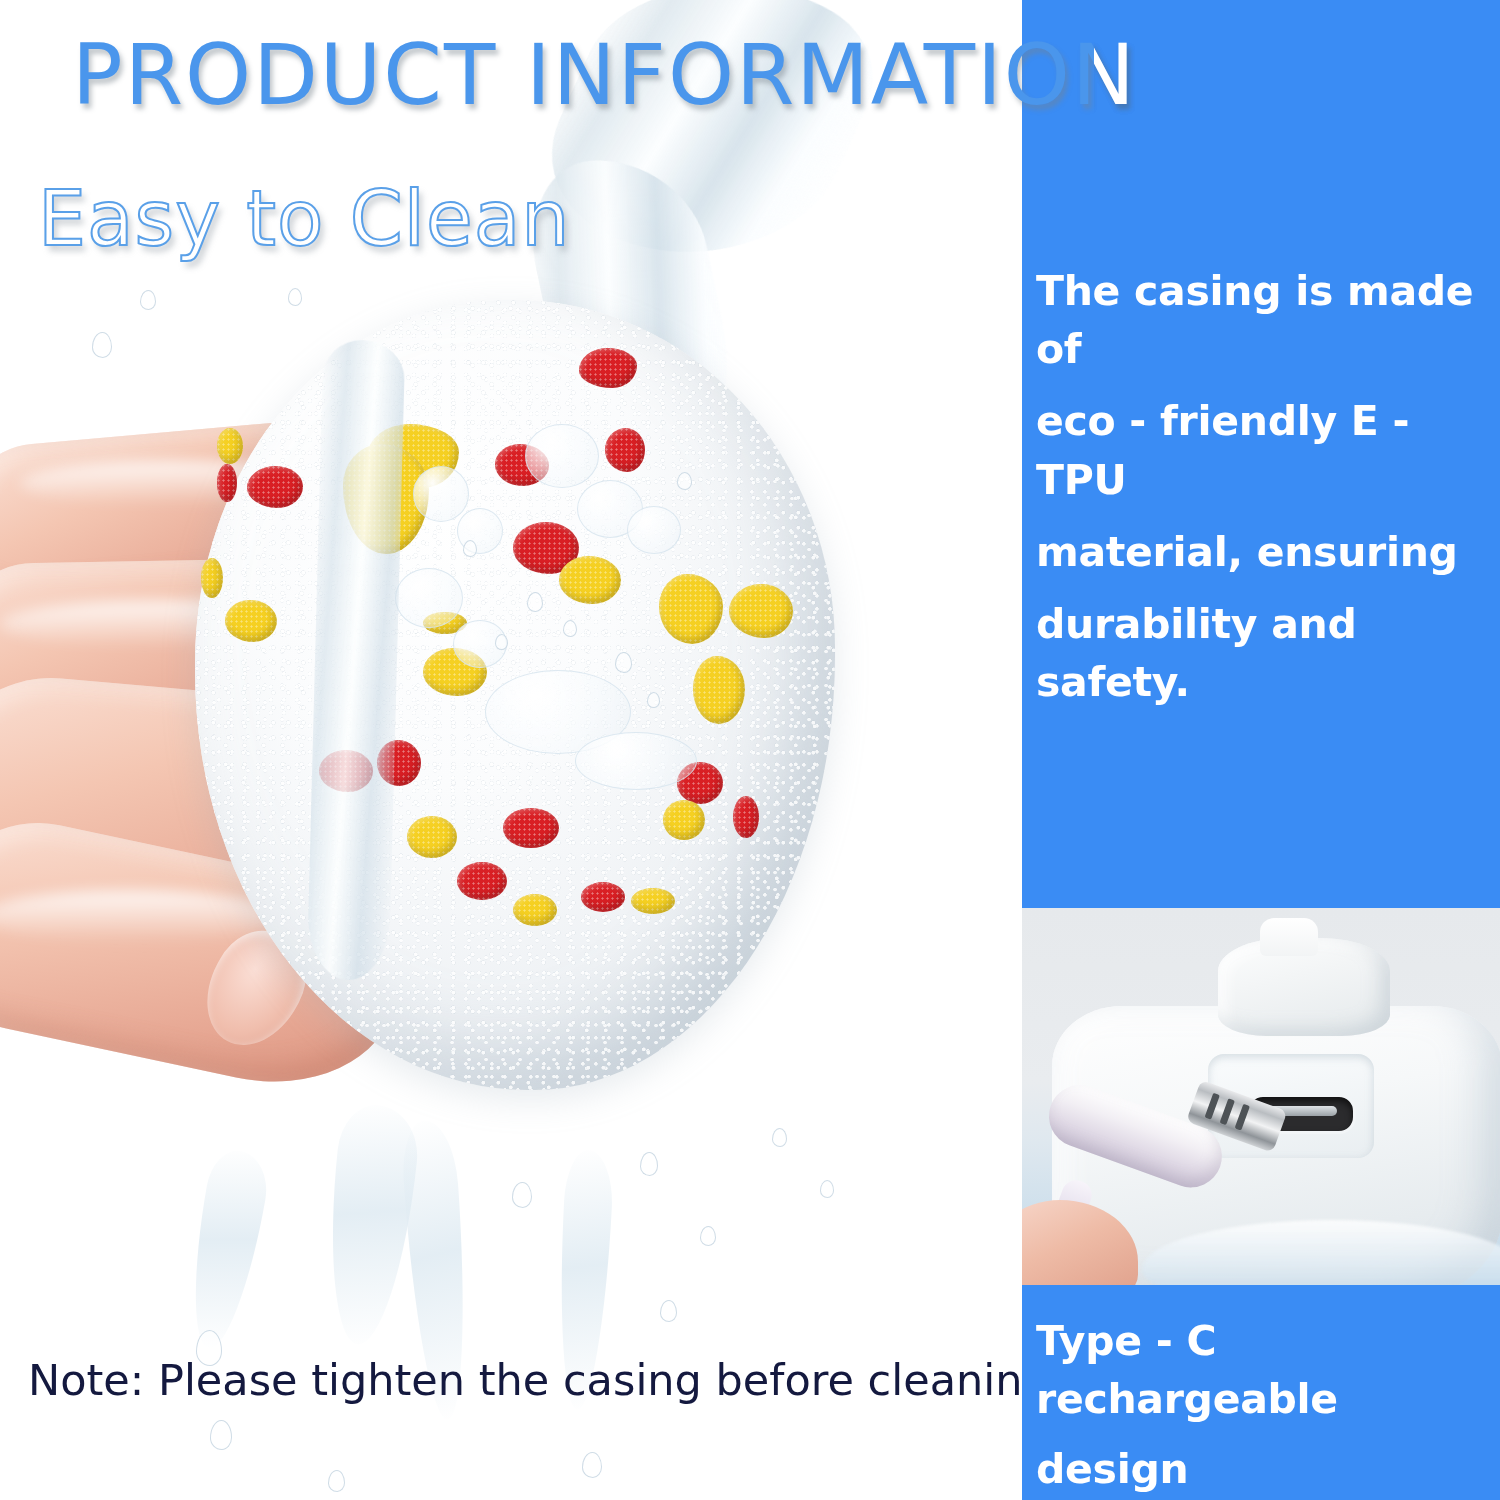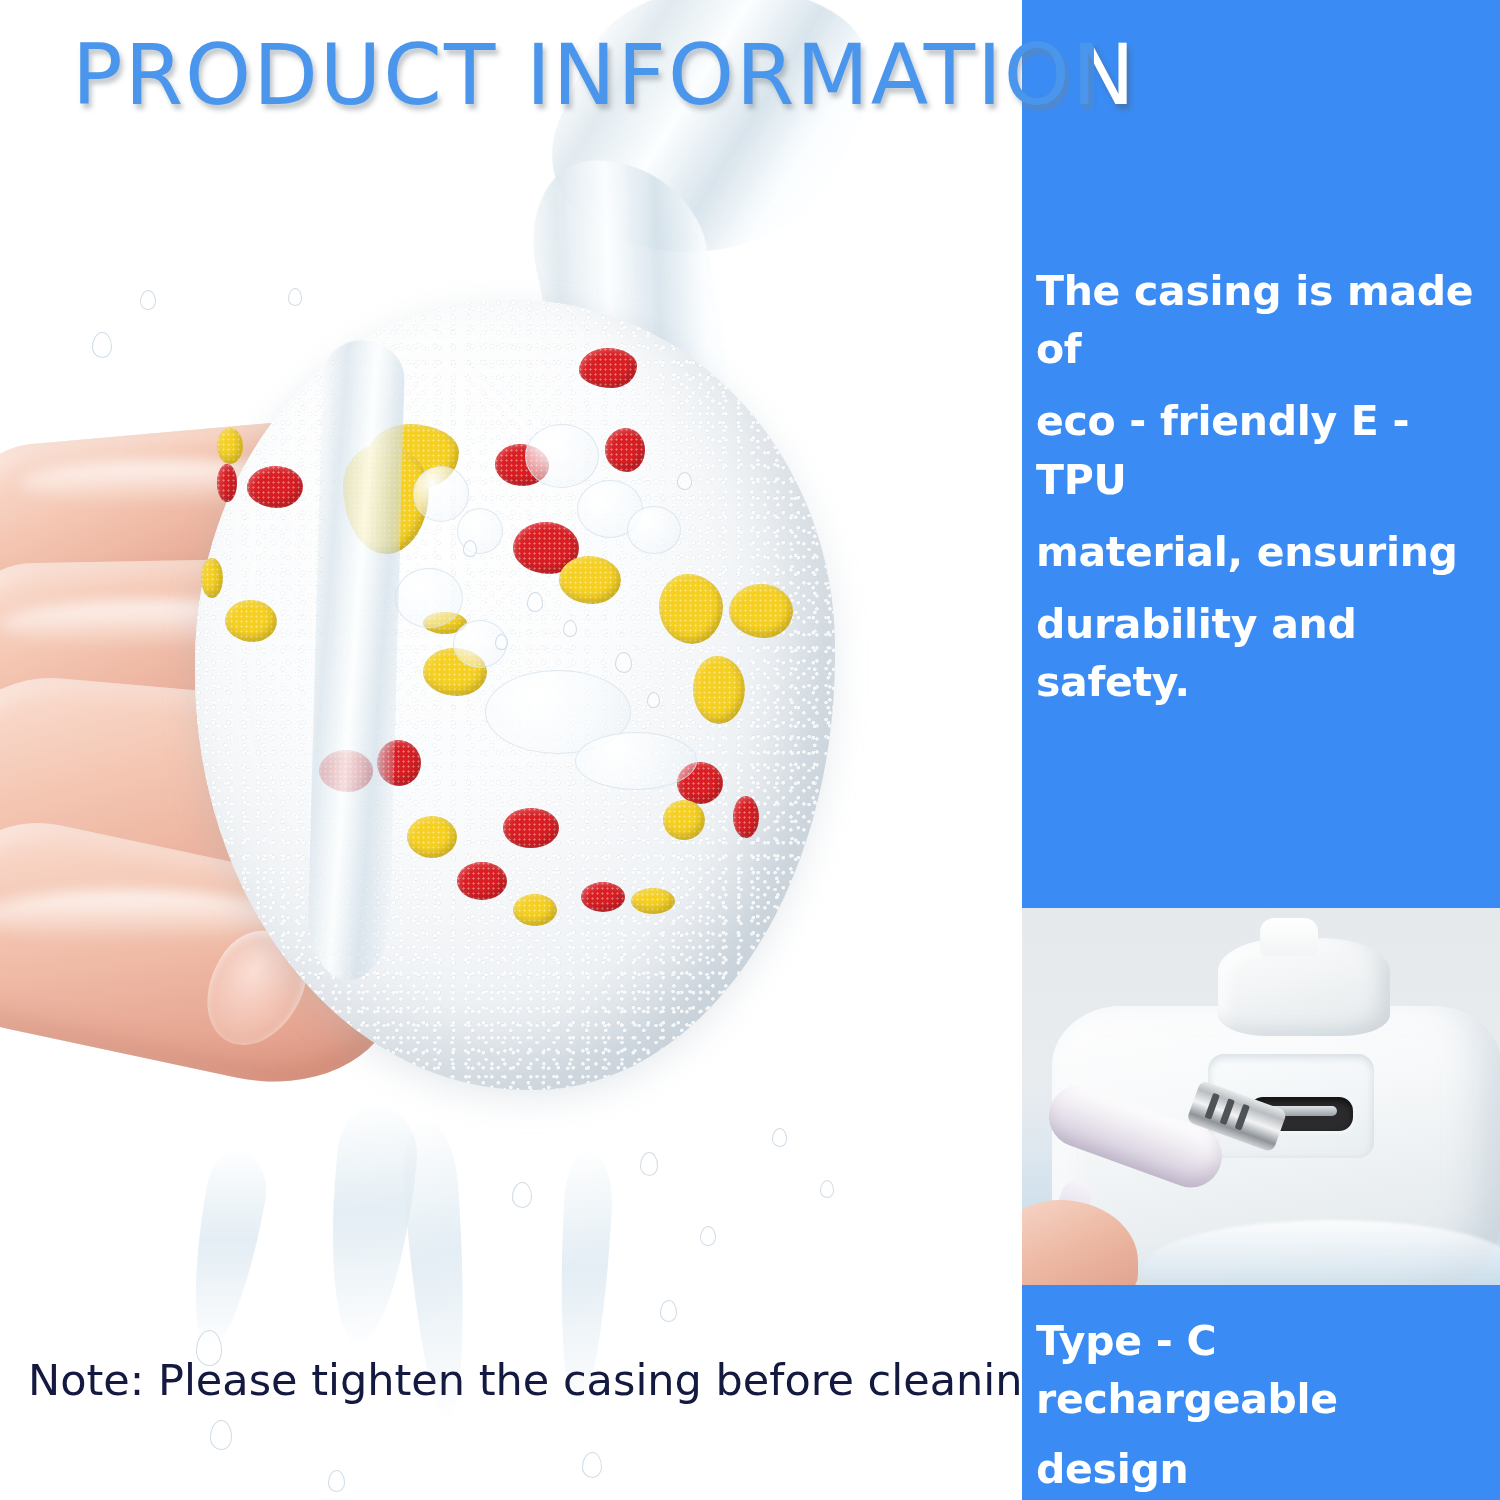--- a/index.html
+++ b/index.html
@@ -498,14 +498,15 @@
     </div>
   </div>
 
   <div id="title-wrap">
     <div id="title-text">
       <span id="title-blue-layer">PRODUCT INFORMATION</span>
     </div>
     <div id="title-white-layer">PRODUCT INFORMATION</div>
   </div>
 
+  <div id="subtitle">Easy to Clean</div>
 
 </div>
 
 </body></html>

